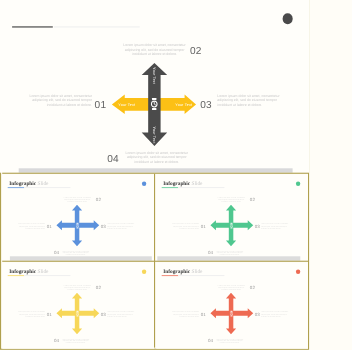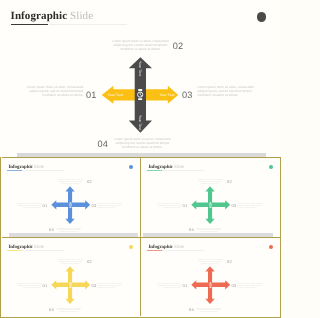--- a/index.html
+++ b/index.html
@@ -77,24 +77,20 @@
   .shadow-main{position:absolute;left:16.8px;top:152.8px;width:249.1px;height:4px;background:#d9d9da;}
   .shadow-m1{position:absolute;left:9.1px;top:233.4px;width:128.9px;height:3.2px;background:#dcdcdc;}
   .shadow-m2{position:absolute;left:142.5px;top:233.4px;width:130.1px;height:3.2px;background:#dcdcdc;}
 </style>
 </head>
 <body>
 
 <div class="frame" style="border-color: rgb(176, 160, 78);"></div>
 
 <div class="main">
-  <div class="main-title">
-    <span class="b">Infographic</span>
-    <span class="l">Slide</span>
-  </div>
   <div class="rule-dark"></div>
   <div class="rule-light"></div>
   <div class="dot-main"></div>
 
   <svg class="cross" viewBox="0 0 82 80">
     <path d="M2.7 39.9 L14.4 30.8 L14.4 34.2 L68.8 34.2 L68.8 30.8 L79.2 39.9 L68.8 48.7 L68.8 45.6 L14.4 45.6 L14.4 48.7 Z" fill="#fcc015"></path>
     <path d="M41.4 2.2 L53 13.25 L47 13.25 L47 65.5 L53 65.5 L41.4 77.7 L29.8 65.5 L35.7 65.5 L35.7 13.25 L29.8 13.25 Z" fill="#4b4b4b"></path>
   </svg>
   <div class="lbl lbl-v lbl-up">
       <span>Your Text</span>

